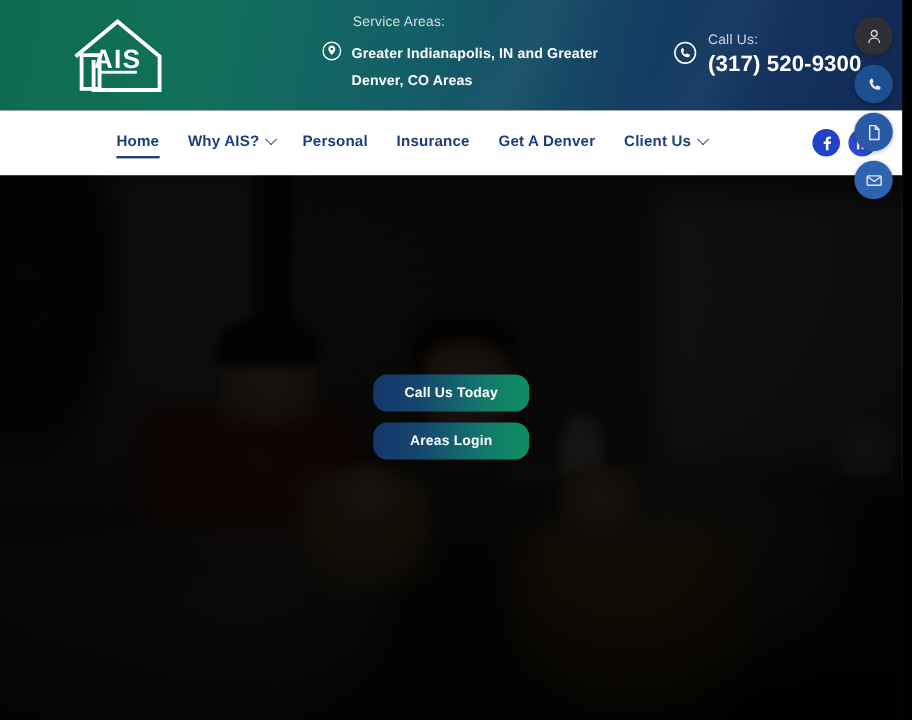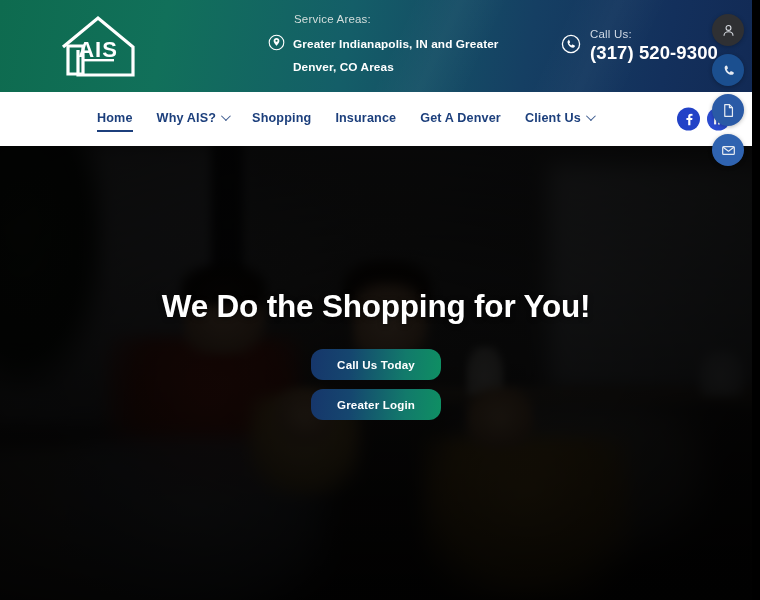--- a/index.html
+++ b/index.html
@@ -348,21 +348,21 @@
       <div class="nav-item active">
         <span>Home</span>
       </div>
 
       <div class="nav-item">
         <span>Why AIS?</span>
         <i class="caret"></i>
       </div>
 
       <div class="nav-item">
-        <span>Shopping</span>
+        <span>Personal</span>
       </div>
 
       <div class="nav-item">
         <span>Insurance</span>
       </div>
 
       <div class="nav-item">
         <span>Get A Denver</span>
       </div>
 
@@ -407,24 +407,23 @@
       <div class="woman-head"></div>
       <div class="jeans"></div>
       <div class="child-right-body"></div>
       <div class="child-left"></div>
       <div class="child-left-head"></div>
       <div class="child-right-head"></div>
     </div>
     <div class="hero-dark"></div>
 
     <div class="hero-content">
-      <div class="hero-title">We Do the Shopping for You!</div>
       <div class="hero-buttons">
         <div class="hero-btn">Call Us Today</div>
-        <div class="hero-btn">Greater Login</div>
+        <div class="hero-btn">Areas Login</div>
       </div>
     </div>
   </div>
 
   <div class="side-rail">
     <div class="rail-btn dark">
       <svg width="15" height="15" viewBox="0 0 16 16">
         <circle cx="8" cy="5.2" r="2.6" fill="none" stroke="#d6dae0" stroke-width="1.2"></circle>
         <path d="M3.2 13.6c0-2.6 2.1-4.3 4.8-4.3s4.8 1.7 4.8 4.3" fill="none" stroke="#d6dae0" stroke-width="1.2"></path>
       </svg>

